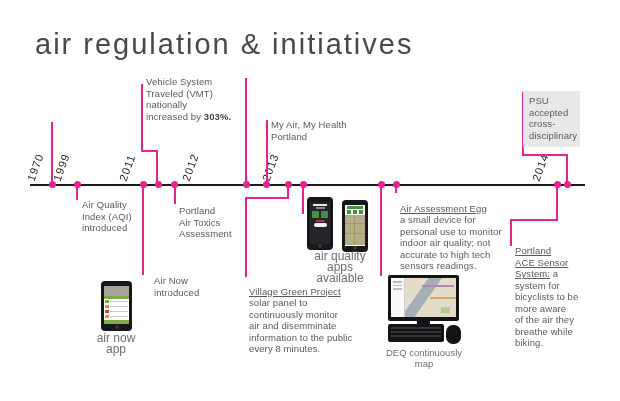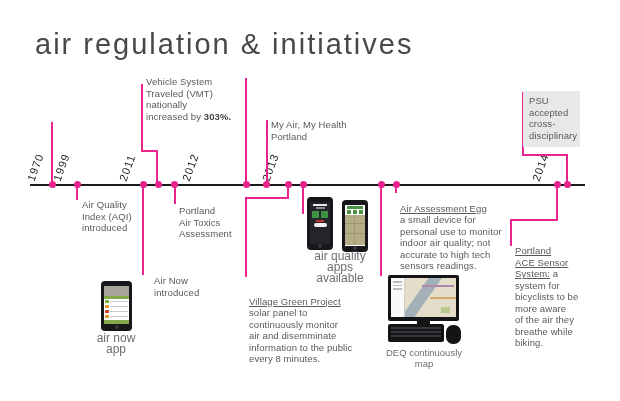--- a/index.html
+++ b/index.html
@@ -88,21 +88,21 @@
 Traveled (VMT)
 nationally
 increased by </span><b>303%.</b></div>
   <div class="txt" style="left:154px;top:275px">Air Now
 introduced</div>
   <div class="txt" style="left:179px;top:205px">Portland
 Air Toxics
 Assessment</div>
   <div class="txt" style="left:271px;top:119px">My Air, My Health
 Portland</div>
-  <div class="txt" style="left:249px;top:284px">
+  <div class="txt" style="left:249px;top:274px">
     <span class="u blk">Village Green Project</span><span class="blk">solar panel to
 continuously monitor
 air and disemminate
 information to the public
 every 8 minutes.</span>
   </div>
   <div class="txt" style="left:400px;top:191px">
     <span class="u blk">Air Assessment Egg</span><span class="blk">a small device for
 personal use to monitor
 indoor air quality; not

